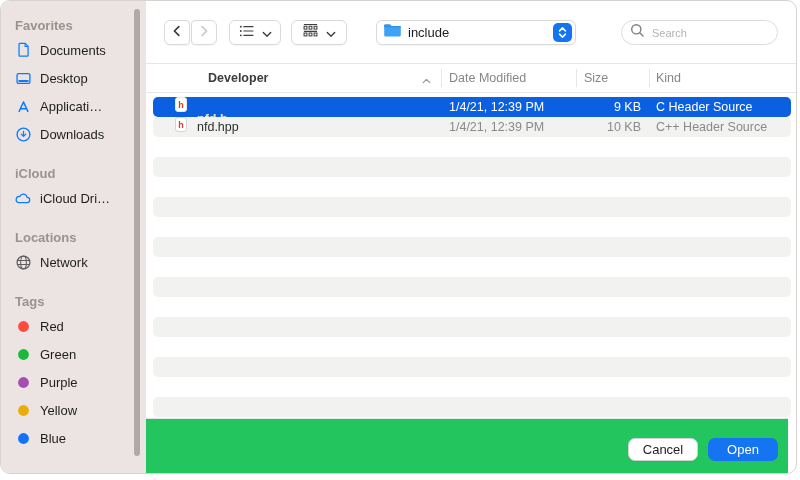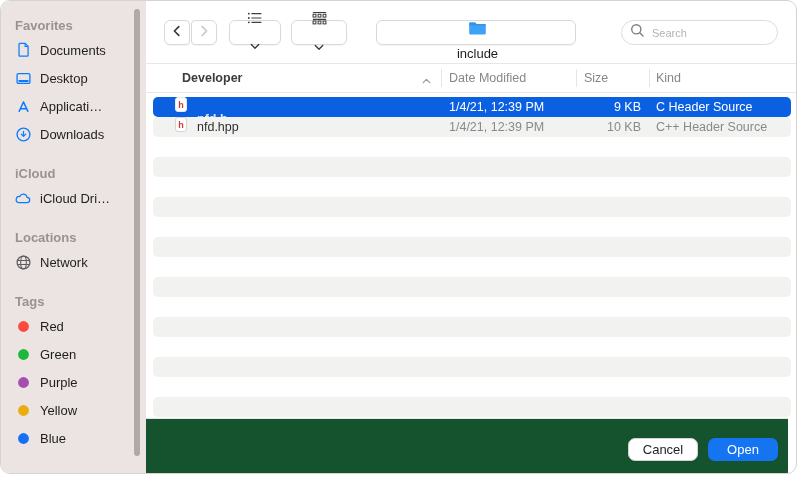--- a/index.html
+++ b/index.html
@@ -16,39 +16,39 @@
     font-size:13px;color:#1e1e1e;cursor:default;}
   .sb-icon{width:19px;height:19px;display:flex;align-items:center;justify-content:center;
     color:#0a7aff;flex:0 0 19px;}
   .sb-icon.gray{color:#5d5d5d;}
   .sb-scrollbar{position:absolute;top:8px;right:6px;width:6px;height:447px;border-radius:3px;
     background:rgba(0,0,0,0.26);}
   
   .main{position:absolute;left:145px;top:0;right:0;bottom:0;}
   .tb-btn{position:absolute;top:19px;height:25px;background:#fff;border:1px solid #d9d9d9;
     border-radius:6px;box-shadow:0 1px 1px rgba(0,0,0,0.04);display:flex;align-items:center;
-    justify-content:center;cursor:default;flex-direction:column;}
+    justify-content:center;cursor:default;}
   .btn-back{left:18px;width:26px;border-top-right-radius:4px;border-bottom-right-radius:4px;}
   .btn-fwd{left:45px;width:26px;border-top-left-radius:4px;border-bottom-left-radius:4px;}
   .btn-list{left:83px;width:52px;gap:7px;}
   .btn-grid{left:145px;width:56px;gap:7px;}
   .folder-select{left:230px;width:200px;justify-content:flex-start;padding:0 3px 0 6px;gap:6px;}
   .folder-select .fs-label{font-size:13px;color:#1c1c1e;flex:1;text-align:left;}
   .fs-stepper{width:19px;height:19px;border-radius:5px;background:var(--accent,#1574f2);
     display:flex;align-items:center;justify-content:center;}
   .search-field{position:absolute;left:475px;top:19px;width:157px;height:25px;border:1px solid #dcdcdc;
     border-radius:12.5px;background:#fff;display:flex;align-items:center;padding:0 8px;gap:5px;}
   .search-field input{border:none;outline:none;background:transparent;font-size:11px;color:#333;
     width:100%;font-family:inherit;}
   .search-field input::placeholder{color:#b3b3b3;}
   
   .thead{position:absolute;top:62px;left:0;right:0;height:30px;background:#fff;
     border-top:1px solid #e7e7e7;border-bottom:1px solid #e7e7e7;font-size:12.5px;}
   .th-label{position:absolute;top:0;line-height:28px;color:#878787;white-space:nowrap;}
-  .th-dev{left:36px;color:#3c3c3c;font-weight:700;}
+  .th-dev{left:62px;color:#3c3c3c;font-weight:700;}
   .th-date{left:303px;}
   .th-size{left:438px;}
   .th-kind{left:510px;}
   .sort-icon{position:absolute;left:275px;top:10px;}
   .col-sep{position:absolute;top:5px;bottom:5px;width:1px;background:#e6e6e6;}
   .sep1{left:295px;}.sep2{left:430px;}.sep3{left:503px;}
   
   .file-list{position:absolute;top:92px;left:0;right:0;height:326px;background:#fff;}
   .row{position:absolute;left:7px;width:638px;height:20px;border-radius:5px;font-size:12.5px;}
   .row.stripe{background:var(--stripe,#f2f2f2);}
@@ -58,21 +58,21 @@
     border:1px solid #d5d5d5;border-radius:3px;display:flex;align-items:center;justify-content:center;
     font-size:9px;font-weight:700;color:#d6382c;line-height:1;}
   .row.selected .f-icon{border-color:#e8e8e8;}
   .f-name{left:44px;color:#2e2e2e;}
   .f-date{left:296px;color:#8a8a8a;}
   .f-size{left:382px;width:106px;text-align:right;color:#8a8a8a;}
   .f-kind{left:503px;color:#8a8a8a;}
   .row.selected .f-name{color:#e5e5e5;font-weight:700;margin-top:12px;}
   .row.selected .f-date,.row.selected .f-size,.row.selected .f-kind{color:#fff;}
   
-  .footer{position:absolute;left:0;right:8px;bottom:0;height:55px;background:#14532d;border-top:1px solid #e4e4e4;}
+  .footer{position:absolute;left:0;right:8px;bottom:0;height:55px;background:#22c55e;border-top:1px solid #e4e4e4;}
   .btn{position:absolute;top:19px;width:70px;height:23px;border-radius:7px;font-size:13px;
     font-family:inherit;display:flex;align-items:center;justify-content:center;cursor:default;}
   .btn-cancel{left:482px;background:#fff;border:1px solid #d2d2d2;color:#1d1d1f;
     box-shadow:0 1px 1px rgba(0,0,0,0.04);}
   .btn-open{left:562px;background:var(--accent,#1574f2);border:none;color:#fff;font-weight:500;}
 </style>
 </head>
 <body>
 
 <div class="window">

